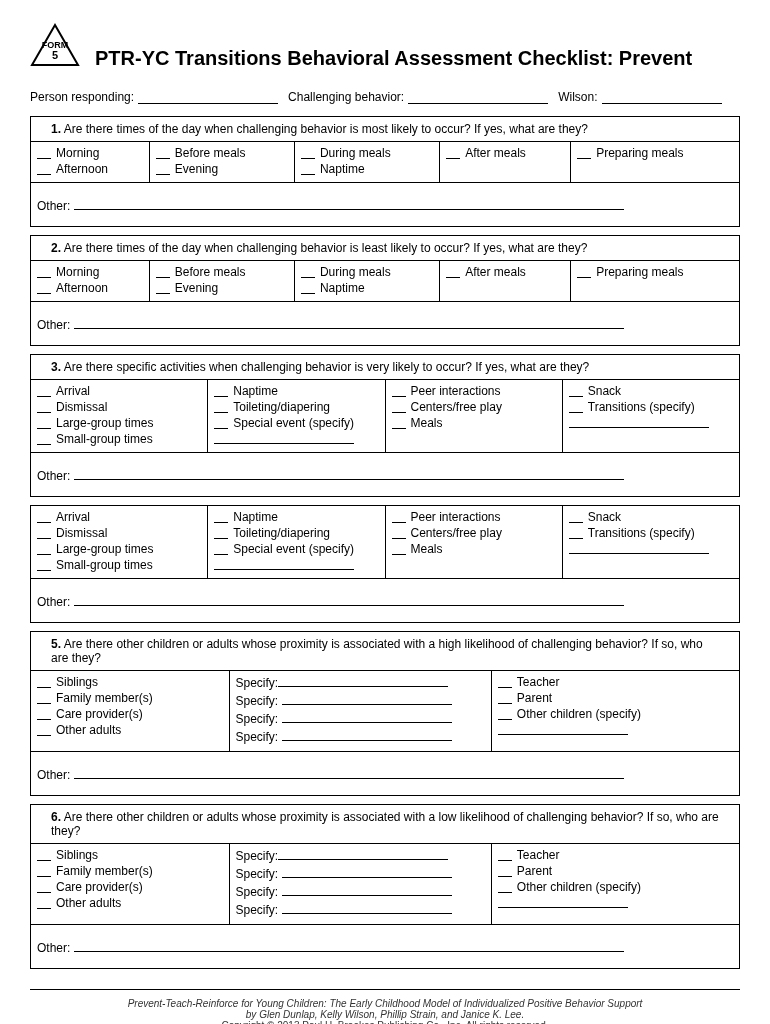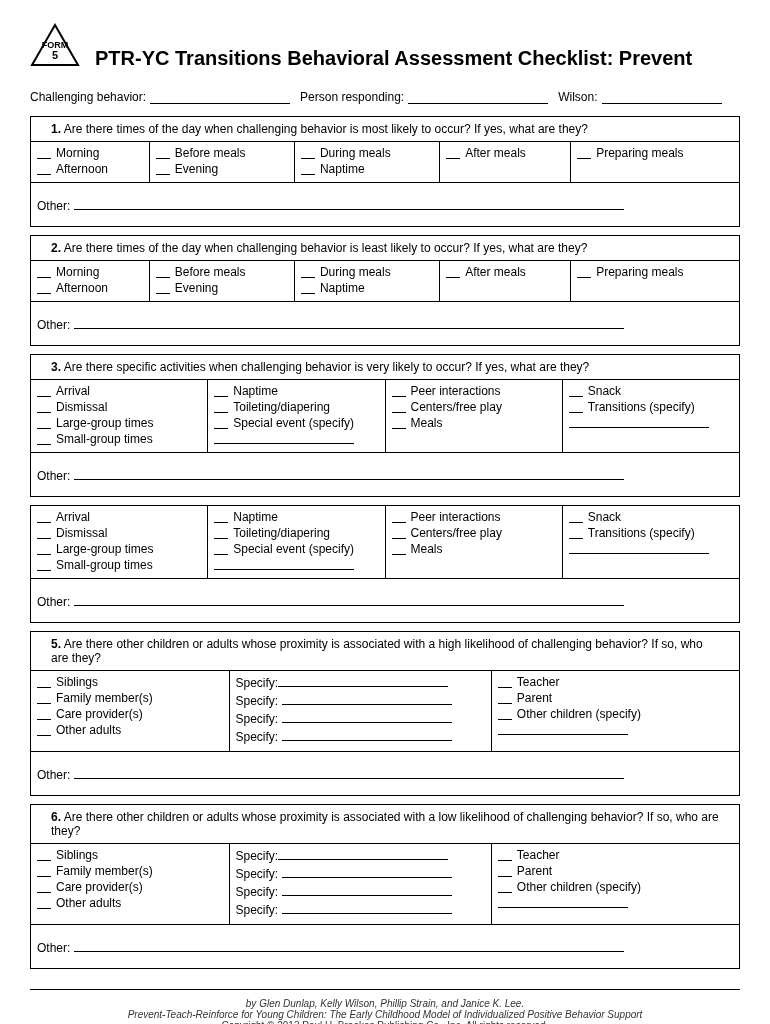--- a/index.html
+++ b/index.html
@@ -124,25 +124,25 @@
       <polygon points="25,5 48,45 2,45" fill="none" stroke="#000" stroke-width="2"></polygon>
       <text x="25" y="28" text-anchor="middle" font-size="9" font-family="Arial" font-weight="bold">FORM</text>
       <text x="25" y="39" text-anchor="middle" font-size="11" font-family="Arial" font-weight="bold">5</text>
     </svg>
   </div>
   <div class="title">PTR-YC Transitions Behavioral Assessment Checklist: Prevent</div>
 </div>
 
 <div class="top-fields">
   <div class="top-field">
-    <span>Challenging behavior:</span>
+    <span>Person responding:</span>
     <span class="top-field-line"></span>
   </div>
   <div class="top-field">
-    <span>Person responding:</span>
+    <span>Challenging behavior:</span>
     <span class="top-field-line"></span>
   </div>
   <div class="top-field">
     <span>Wilson:</span>
     <span class="top-field-line-sm"></span>
   </div>
 </div>
 
 <table class="form-table">
   <tbody>
@@ -356,16 +356,16 @@
   </tr>
   <tr class="other-row">
     <td colspan="3">
       Other: <span class="other-line"></span>
     </td>
   </tr>
 </tbody>
   </table>
 
 <div class="footer">
+  <div>Prevent-Teach-Reinforce for Young Children: The Early Childhood Model of Individualized Positive Behavior Support</div>
   <div>by Glen Dunlap, Kelly Wilson, Phillip Strain, and Janice K. Lee.</div>
-  <div>Prevent-Teach-Reinforce for Young Children: The Early Childhood Model of Individualized Positive Behavior Support</div>
   <div class="copyright">Copyright © 2013 Paul H. Brookes Publishing Co., Inc. All rights reserved.</div>
 </div>
 
 </body></html>

